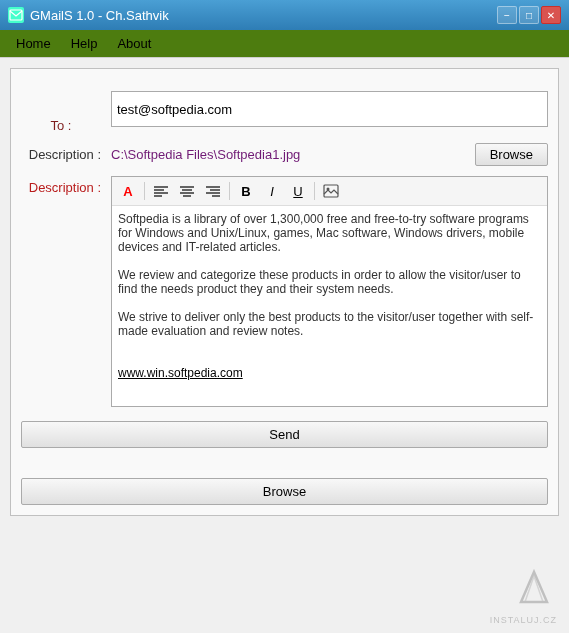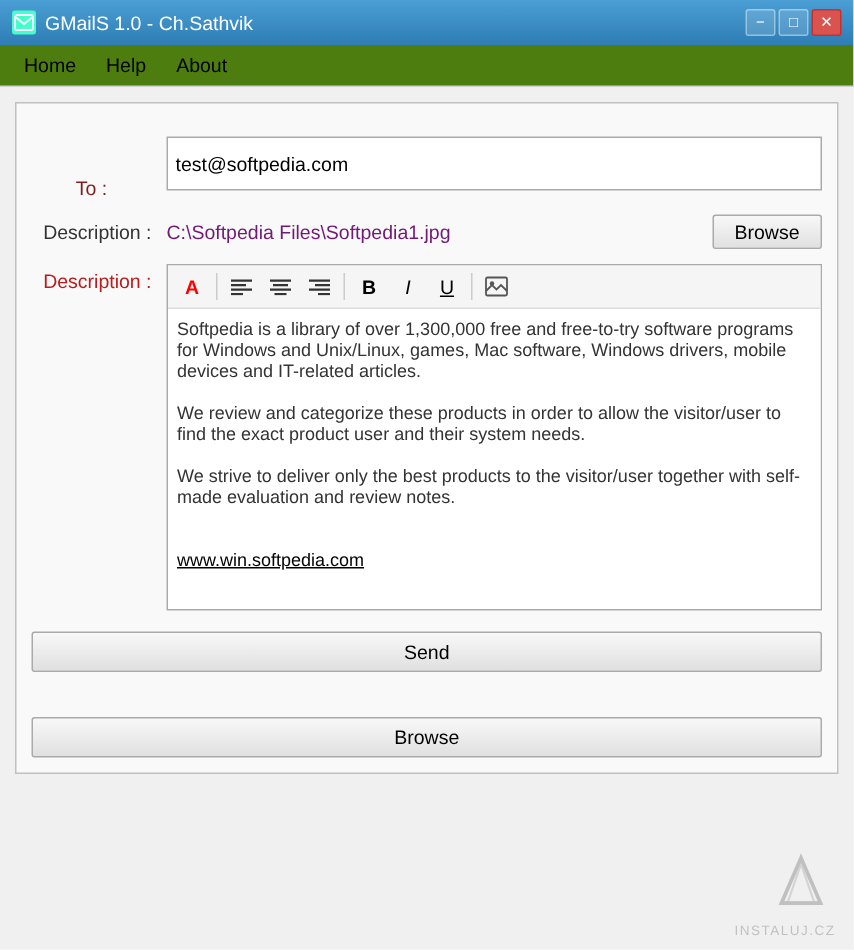--- a/index.html
+++ b/index.html
@@ -274,21 +274,21 @@
           <svg width="16" height="14" viewBox="0 0 16 14">
               <rect x="1" y="1" width="14" height="12" rx="1" fill="none" stroke="#555" stroke-width="1.2"></rect>
               <circle cx="5" cy="5" r="1.5" fill="#555"></circle>
               <polyline points="1,10 5,6 8,9 11,6 15,10" fill="none" stroke="#555" stroke-width="1.2"></polyline>
             </svg>
         </button>
       </div>
       <div style="flex: 1 1 0%; padding: 6px; font-size: 12px; font-family: Arial, sans-serif; color: rgb(51, 51, 51); min-height: 200px; background: white; overflow-y: auto;" contenteditable="true">
         <p>Softpedia is a library of over 1,300,000 free and free-to-try software programs for Windows and Unix/Linux, games, Mac software, Windows drivers, mobile devices and IT-related articles.</p>
         <p>&nbsp;</p>
-        <p>We review and categorize these products in order to allow the visitor/user to find the exact product user and their system needs.</p>
+        <p>We review and categorize these products in order to allow the visitor/user to find the needs product they and their system needs.</p>
         <p>&nbsp;</p>
         <p>We strive to deliver only the best products to the visitor/user together with self-made evaluation and review notes.</p>
         <p>&nbsp;</p>
         <p>&nbsp;</p>
         <p><a href="#" class="link">www.win.softpedia.com</a></p>
       </div>
     </div>
   </div>
 
   <div class="bottom-buttons">

